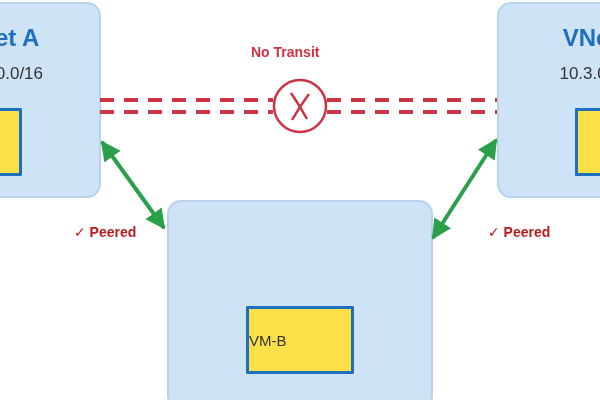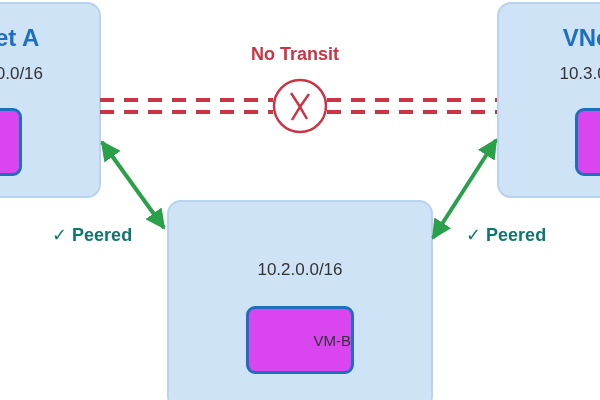--- a/index.html
+++ b/index.html
@@ -18,34 +18,34 @@
   .vnet-title {
     position: absolute; left: 0; right: 0; text-align: center;
     color: #1f6fbf; font-weight: bold; font-size: 24px;
   }
   .vnet-cidr {
     position: absolute; left: 0; right: 0; text-align: center;
     color: #333333; font-size: 17px;
   }
   .vm {
     position: absolute;
-    background: #d946ef;
+    background: #fde047;
     border: 3px solid #1f6fbf;
-    border-radius: 9px;
+    border-radius: 1px;
     box-sizing: border-box;
-    display: flex; align-items: center; justify-content: flex-end;
+    display: flex; align-items: center; justify-content: flex-start;
     color: #333; font-size: 15px;
   }
   #vnet-a { left: -100px; top: 2px; width: 201px; height: 196px; }
   #vnet-c { left: 497px; top: 2px; width: 210px; height: 196px; }
   #vnet-b { left: 167px; top: 200px; width: 266px; height: 210px; }
   .label {
-    position: absolute; font-weight: bold; font-size: 18px;
+    position: absolute; font-weight: bold; font-size: 14px;
   }
-  .peered { color: #0f766e; }
+  .peered { color: #b91c1c; margin-left: 22px; }
   .no-transit { color: #cc3344; }
   svg.overlay { position: absolute; left: 0; top: 0; }
 </style>
 </head>
 <body>
 
 <div id="vnet-a" class="vnet">
   <div class="vnet-title" style="top:20px;">VNet A</div>
   <div class="vnet-cidr" style="top:60px;">10.1.0.0/16</div>
   <div class="vm" style="left:18px; top:104px; width:102px; height:68px;">
@@ -55,21 +55,20 @@
 
 <div id="vnet-c" class="vnet">
   <div class="vnet-title" style="top:20px;">VNet C</div>
   <div class="vnet-cidr" style="top:60px;">10.3.0.0/16</div>
   <div class="vm" style="left:76px; top:104px; width:102px; height:68px;">
     
   </div>
 </div>
 
 <div id="vnet-b" class="vnet">
-  <div class="vnet-cidr" style="top:58px;">10.2.0.0/16</div>
   <div class="vm" style="left:77px; top:104px; width:108px; height:68px;">
     <span>VM-B</span>
   </div>
 </div>
 
 <svg class="overlay" width="600" height="400" viewBox="0 0 600 400">
   <defs>
     <marker id="ah" viewBox="0 0 10 10" refX="9" refY="5" markerWidth="5" markerHeight="5" orient="auto-start-reverse">
       <path d="M0,0 L10,5 L0,10 z" fill="#2aa04a"></path>
     </marker>

